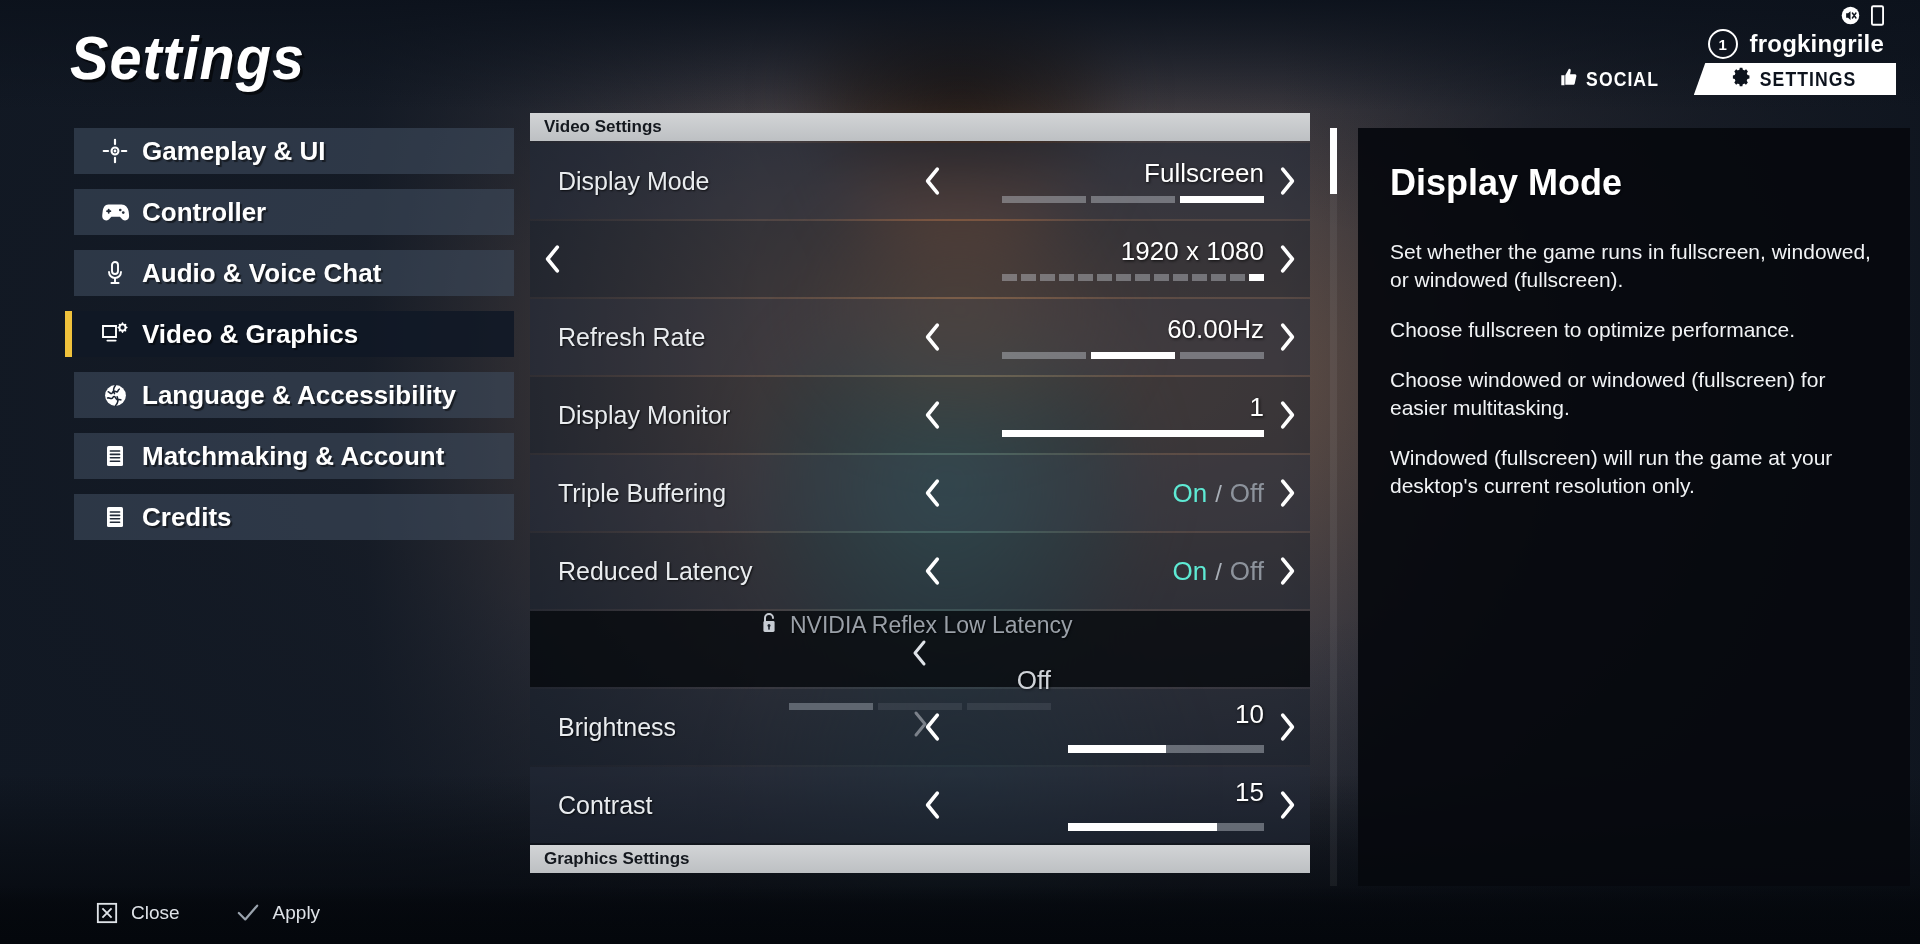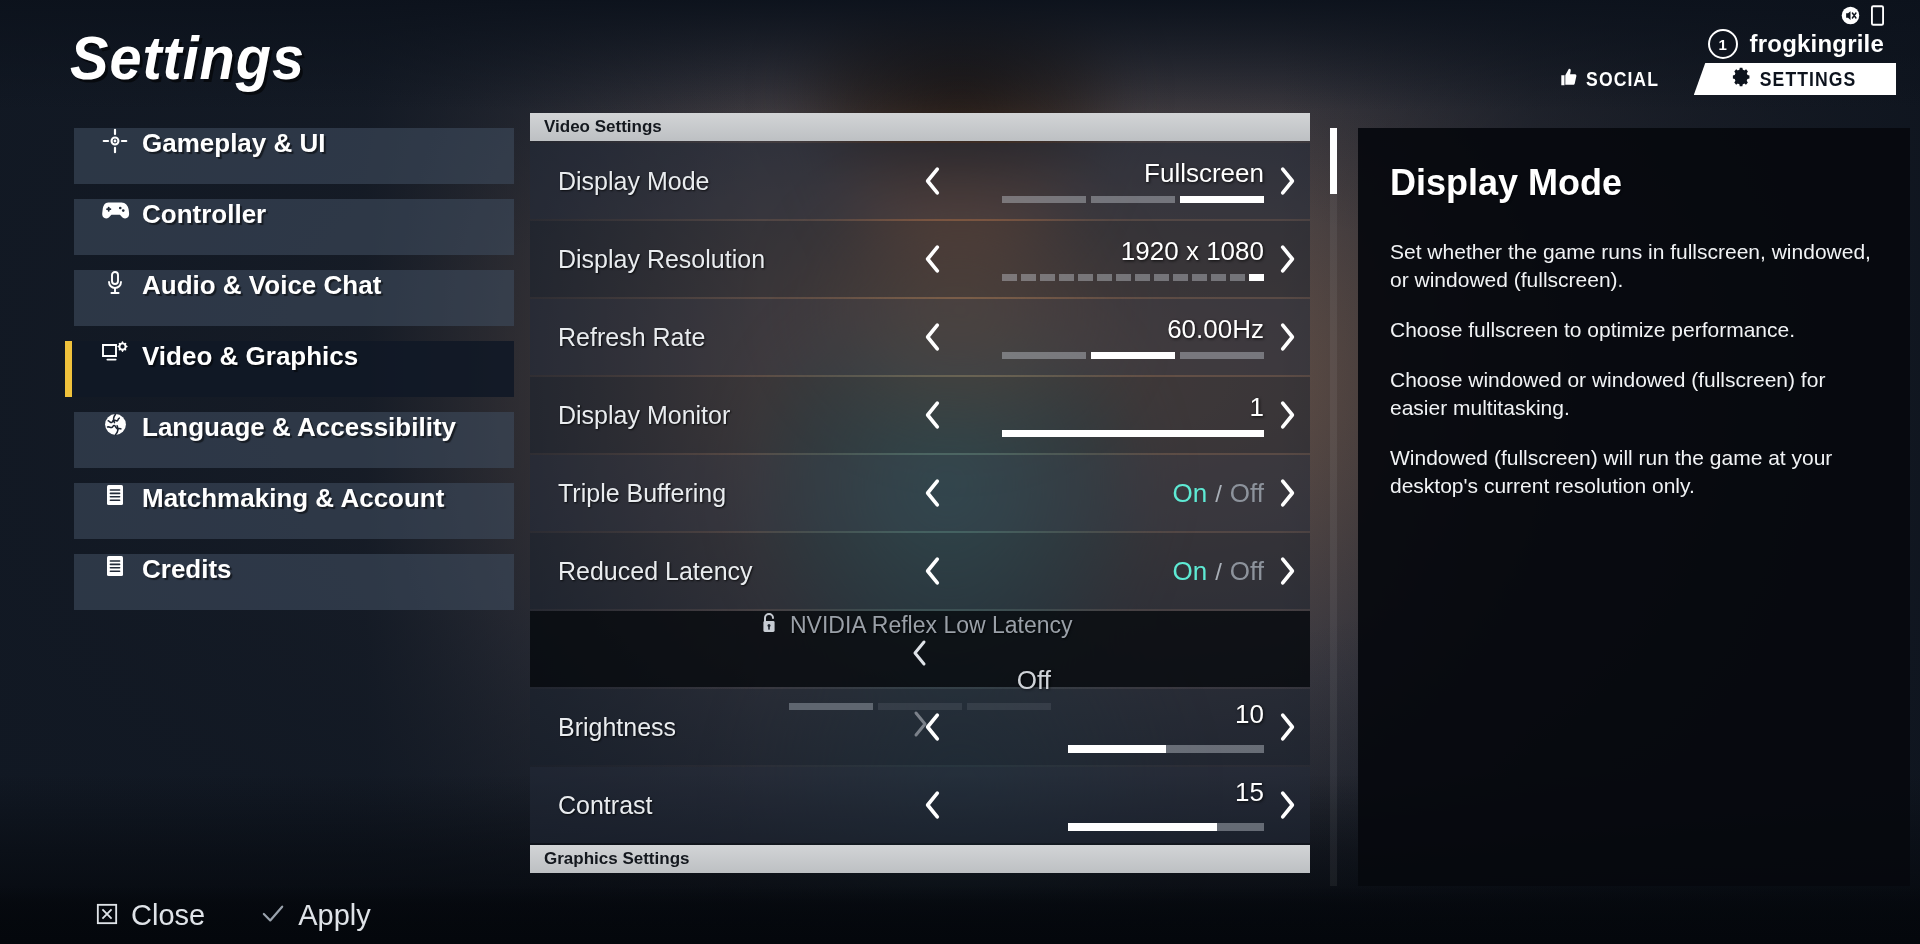--- a/index.html
+++ b/index.html
@@ -100,22 +100,22 @@
     margin-left:-4px;
     min-width:230px;
     justify-content:flex-start;
   }
   .tab.active svg{ margin-left:26px; }
 
   
   #sidebar{ position:absolute; left:74px; top:128px; width:440px; }
   .navitem{
     position:relative;
-    height:56px; margin-bottom:15px;
-    display:flex; align-items:flex-start;
+    height:46px; margin-bottom:15px;
+    display:flex; align-items:center;
     background:rgba(62,74,92,.62);
     padding-left:26px;
   }
   .navitem.selected{
     background:rgba(16,24,37,.88);
   }
   .navitem .accent{
     position:absolute; left:-9px; top:0; width:7px; height:100%;
     background:#f0c23c;
   }
@@ -219,21 +219,21 @@
   #detail p{
     font-size:21px; line-height:28px; color:#f1f3f5; margin-bottom:22px;
   }
 
   
   #bottom{
     position:absolute; left:0; bottom:0; width:100%; height:58px;
     display:flex; align-items:center; padding-left:96px; gap:56px;
     background:linear-gradient(0deg, rgba(4,7,12,.97) 0%, rgba(4,7,12,.55) 70%, rgba(4,7,12,0) 100%);
   }
-  .bbtn{ display:flex; align-items:flex-start; gap:13px; font-size:29px; color:#dfe3e8; }
+  .bbtn{ display:flex; align-items:flex-start; gap:13px; font-size:19px; color:#dfe3e8; }
 </style>
 </head>
 <body>
 
 <div id="bg">
   <div class="base"></div>
   <div class="figure"></div>
   <div class="warm"></div>
   <div class="vig"></div>
   <div class="leftfade"></div>
@@ -382,23 +382,20 @@
             <span class="seg on"></span>
           </span>
         </span>
         <span class="arrow">
           <svg width="24" height="30" viewBox="0 0 20 28">
             <path d="M6 3l9 11-9 11" fill="none" stroke="#fff" stroke-width="3.4" stroke-linecap="round" stroke-linejoin="round"></path>
           </svg>
         </span>
       </div>
       <div class="row alt">
-        <span class="rlabelbox">
-          <span class="rlabel">Display Resolution</span>
-        </span>
         <span class="arrow">
           <svg width="24" height="30" viewBox="0 0 20 28">
             <path d="M14 3L5 14l9 11" fill="none" stroke="#fff" stroke-width="3.4" stroke-linecap="round" stroke-linejoin="round"></path>
           </svg>
         </span>
         <span class="ctrl">
           <span class="val">1920 x 1080</span>
           <span class="segbar many">
             <span class="seg"></span>
             <span class="seg"></span>

